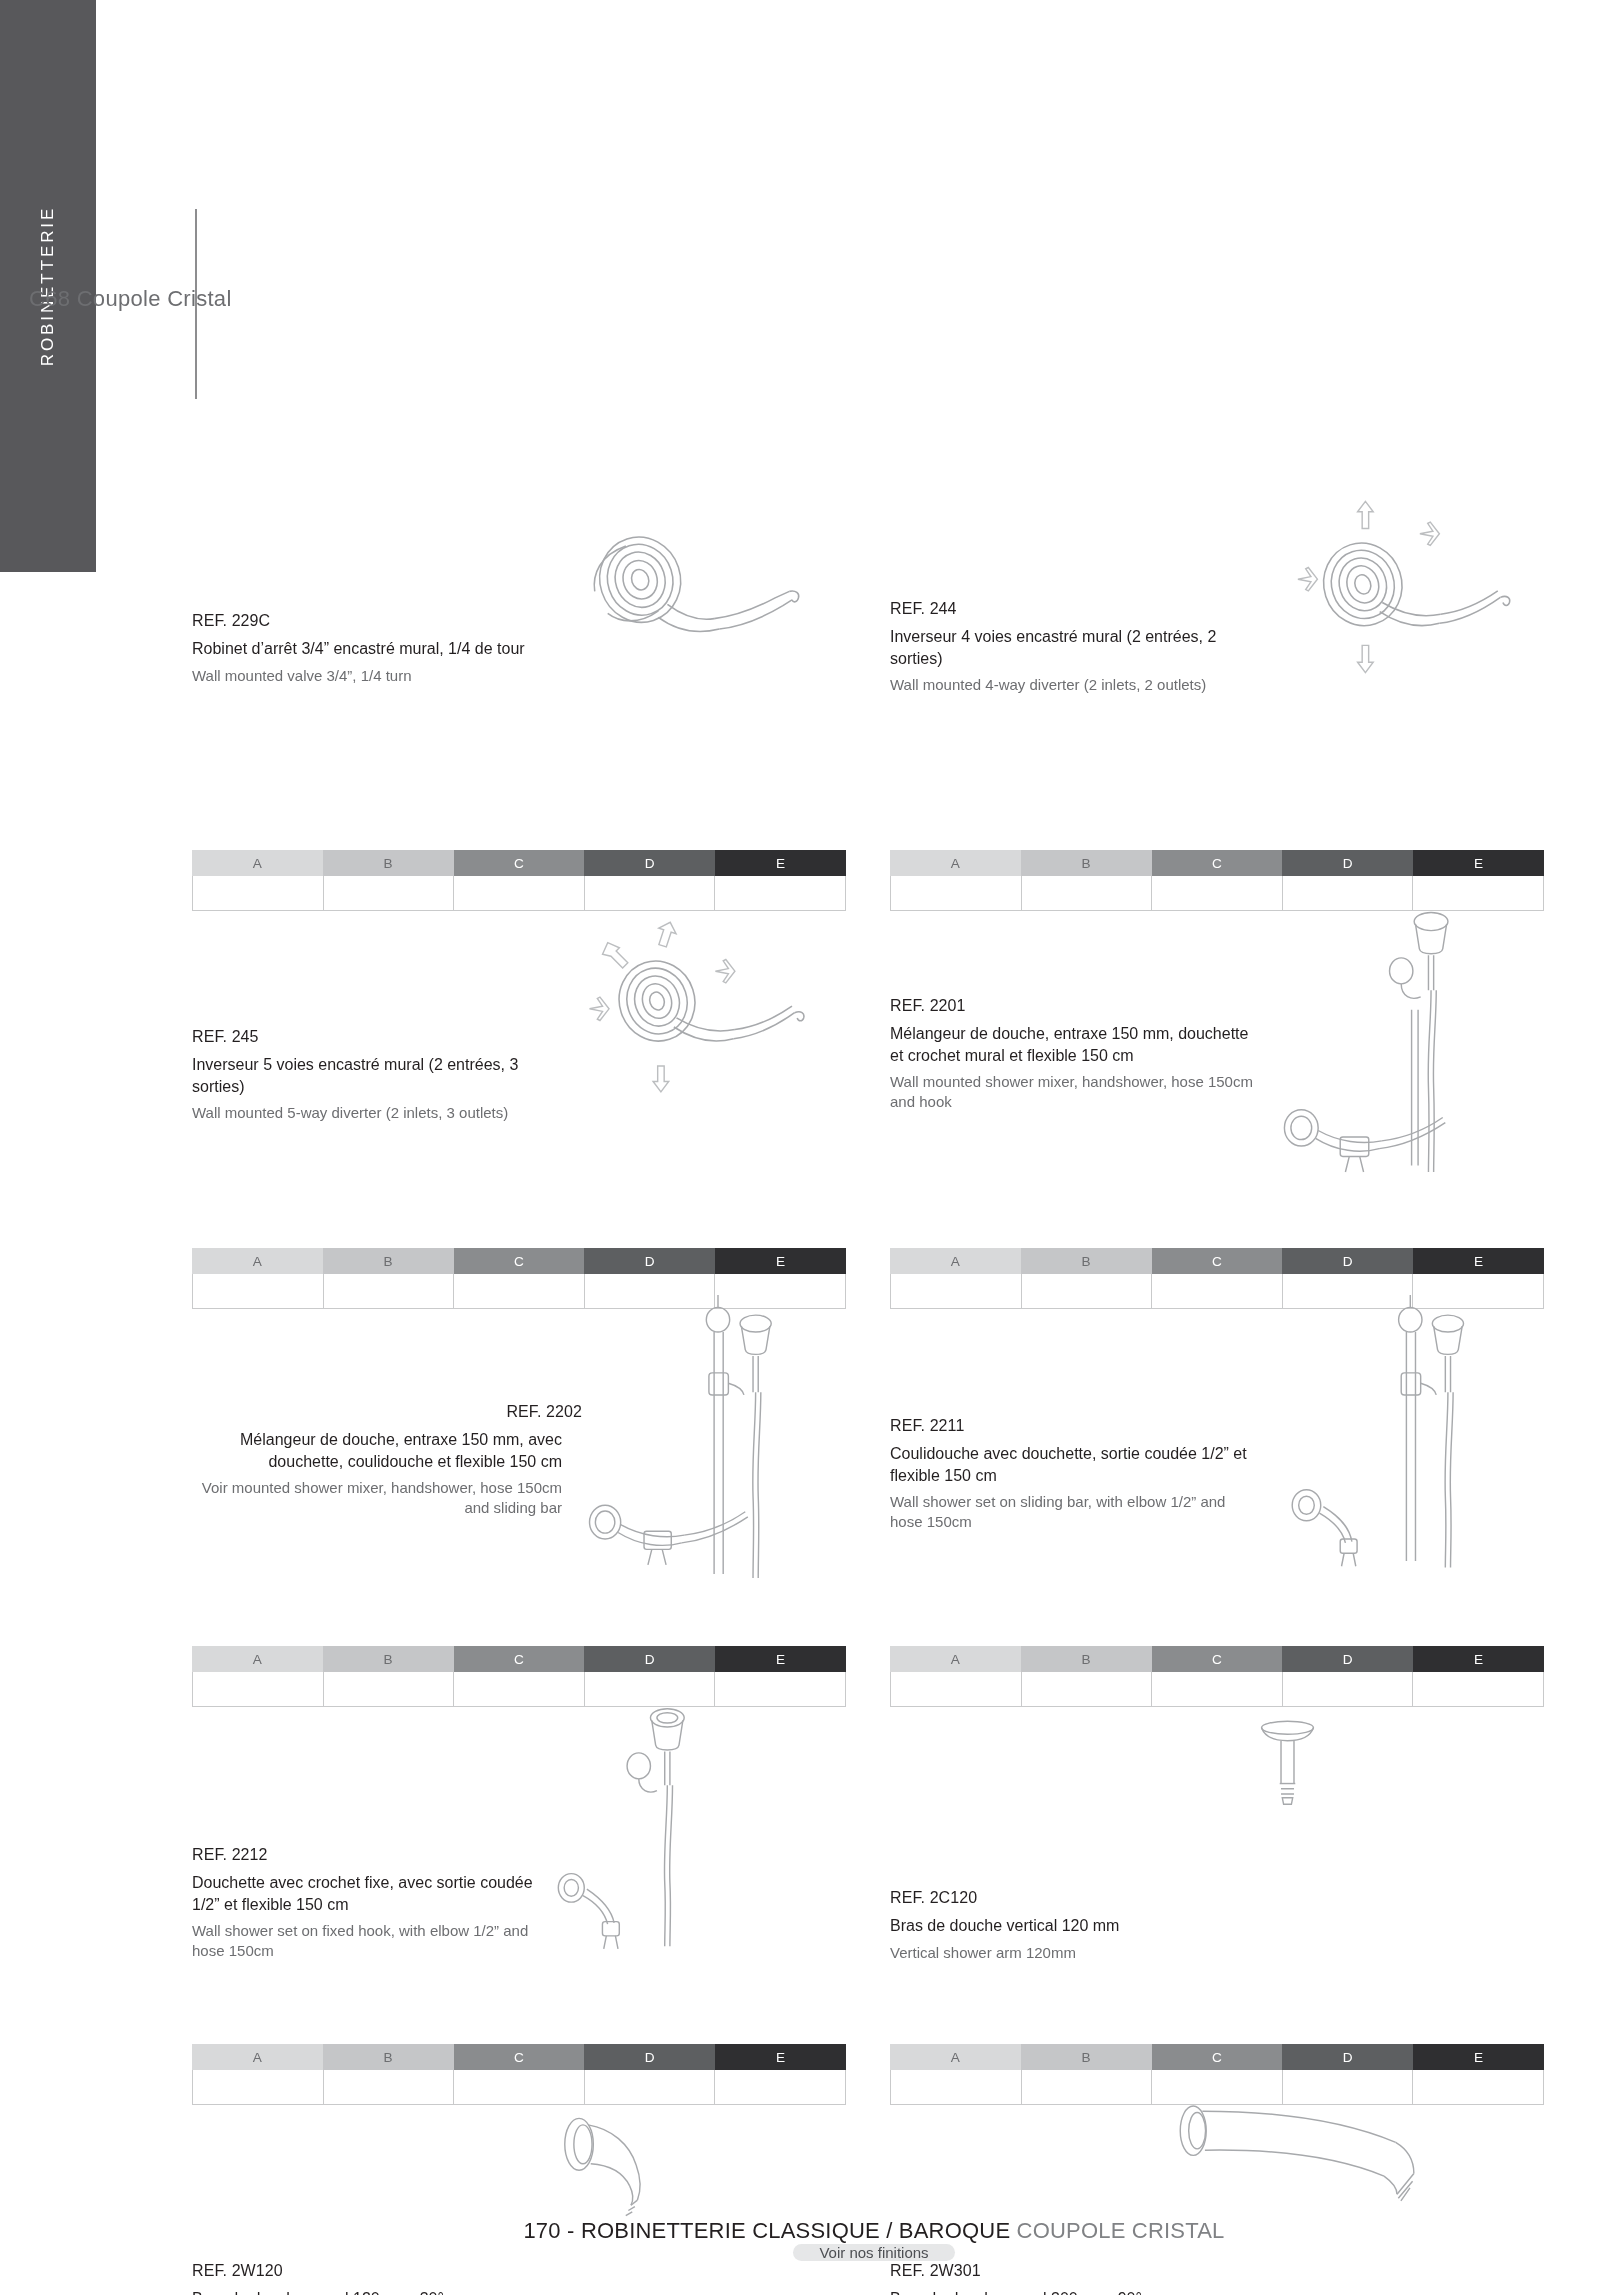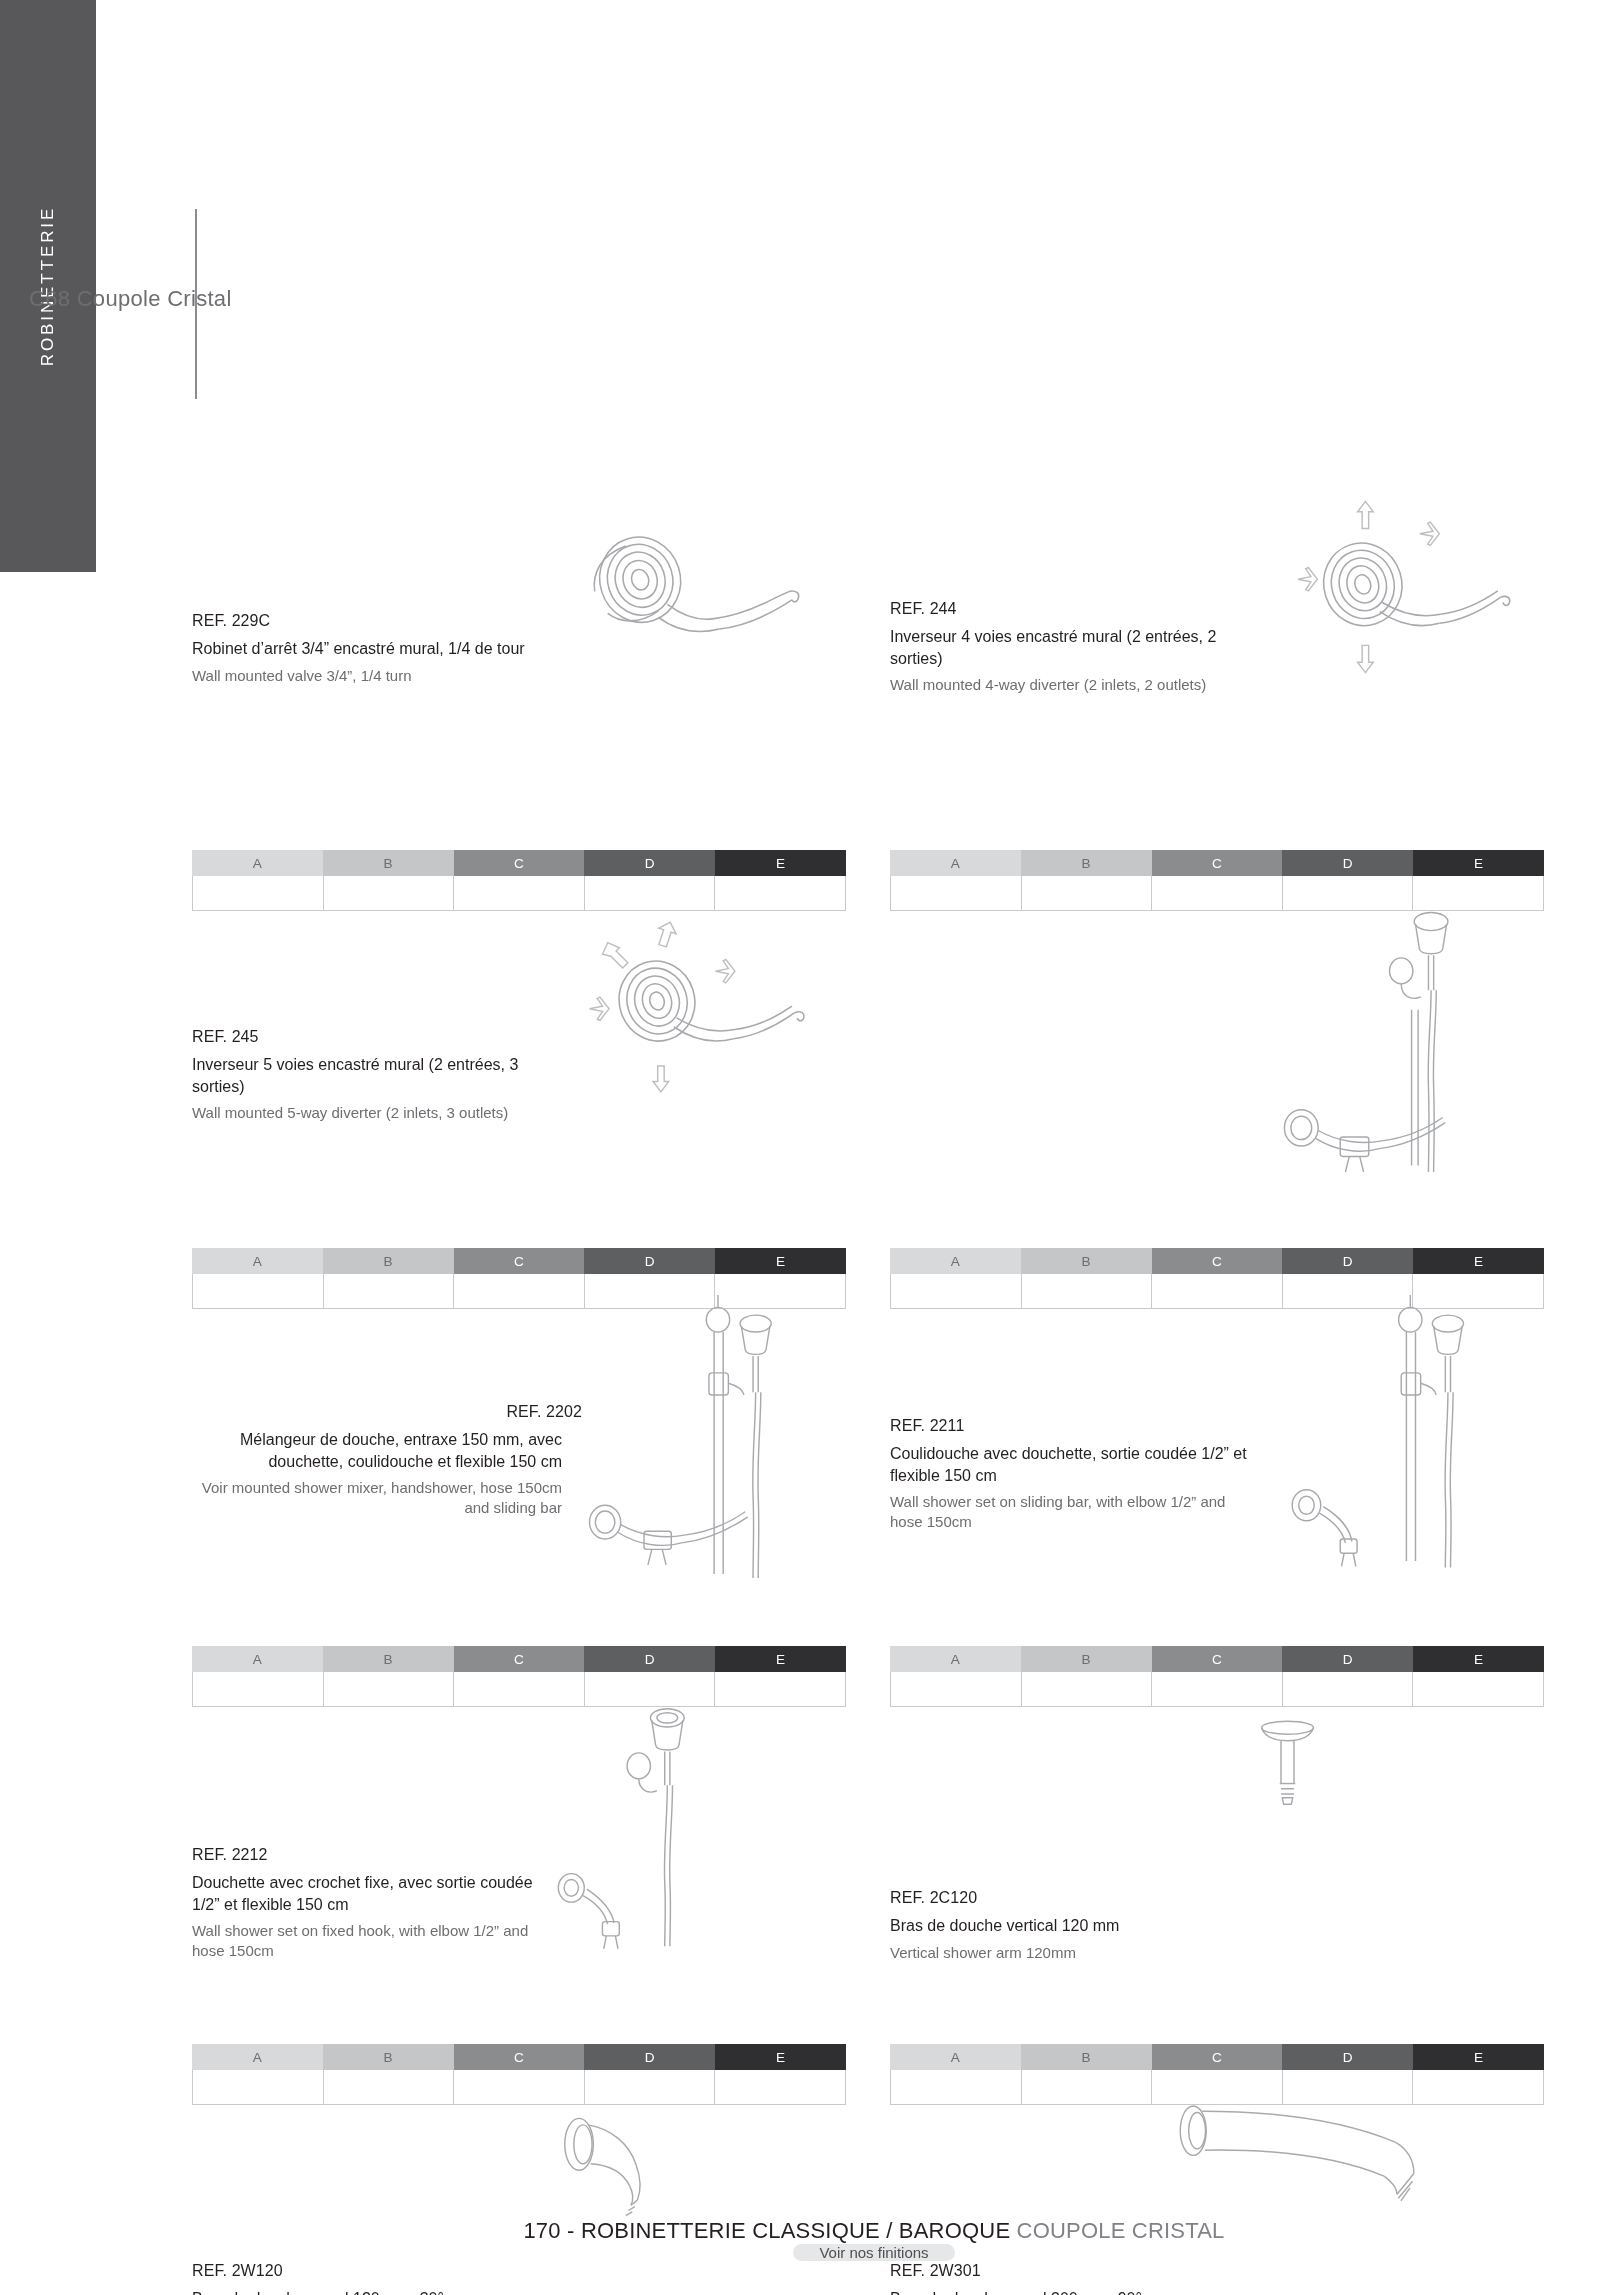--- a/index.html
+++ b/index.html
@@ -374,20 +374,25 @@
               <ellipse cx="96" cy="362" rx="26" ry="28"></ellipse>
               <ellipse cx="96" cy="362" rx="16" ry="18"></ellipse>
               <path d="M118 378 C150 398 186 402 216 394"></path>
               <path d="M122 366 C154 384 190 388 220 382"></path>
               <path d="M216 394 C252 390 288 374 318 354"></path>
               <path d="M220 382 C254 378 288 364 314 346"></path>
               <rect x="156" y="376" width="44" height="30" rx="4"></rect>
               <path d="M170 406 L164 430 M186 406 L192 430"></path>
             </g>
           </svg>
+        </div>
+        <div class="prod-text" style="top:86px;">
+          <p class="ref"><span>REF. </span><b>2201</b></p>
+          <p class="desc-fr">Mélangeur de douche, entraxe 150 mm, douchette et crochet mural et flexible 150 cm</p>
+          <p class="desc-en">Wall mounted shower mixer, handshower, hose 150cm and hook</p>
         </div>
         <div class="fin-table">
           <div class="fin-head">
             <div class="fh-a">A</div>
             <div class="fh-b">B</div>
             <div class="fh-c">C</div>
             <div class="fh-d">D</div>
             <div class="fh-e">E</div>
           </div>
           <div class="fin-body">

